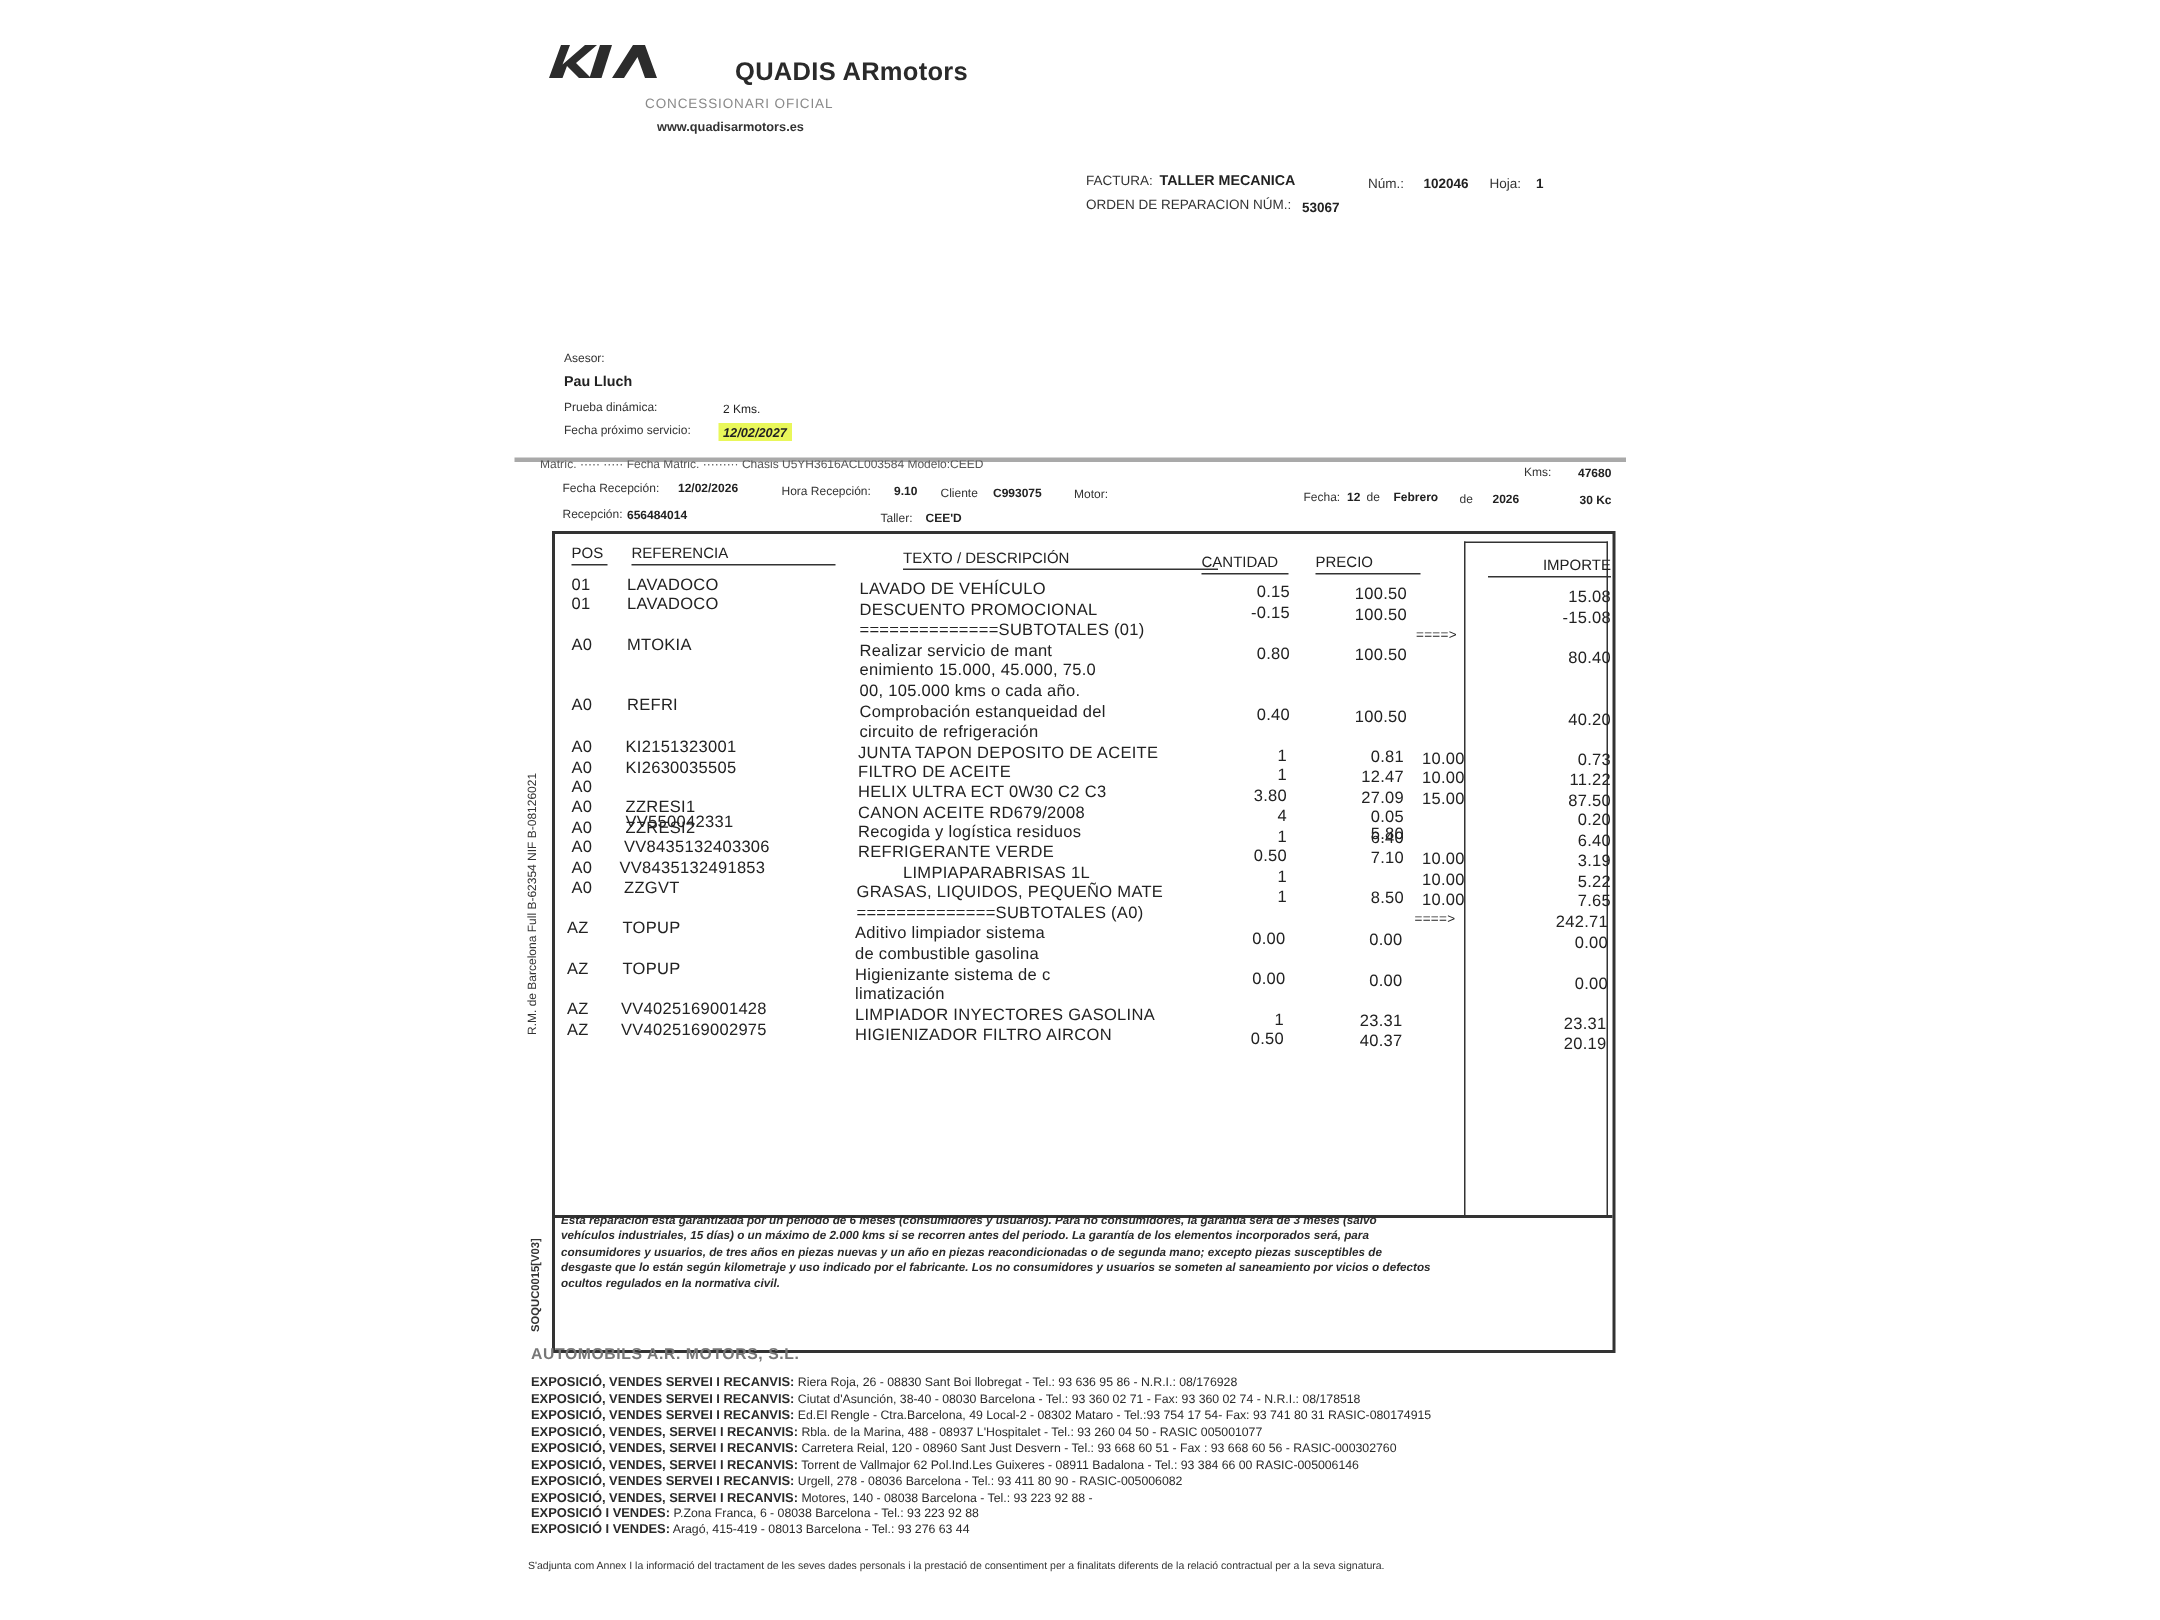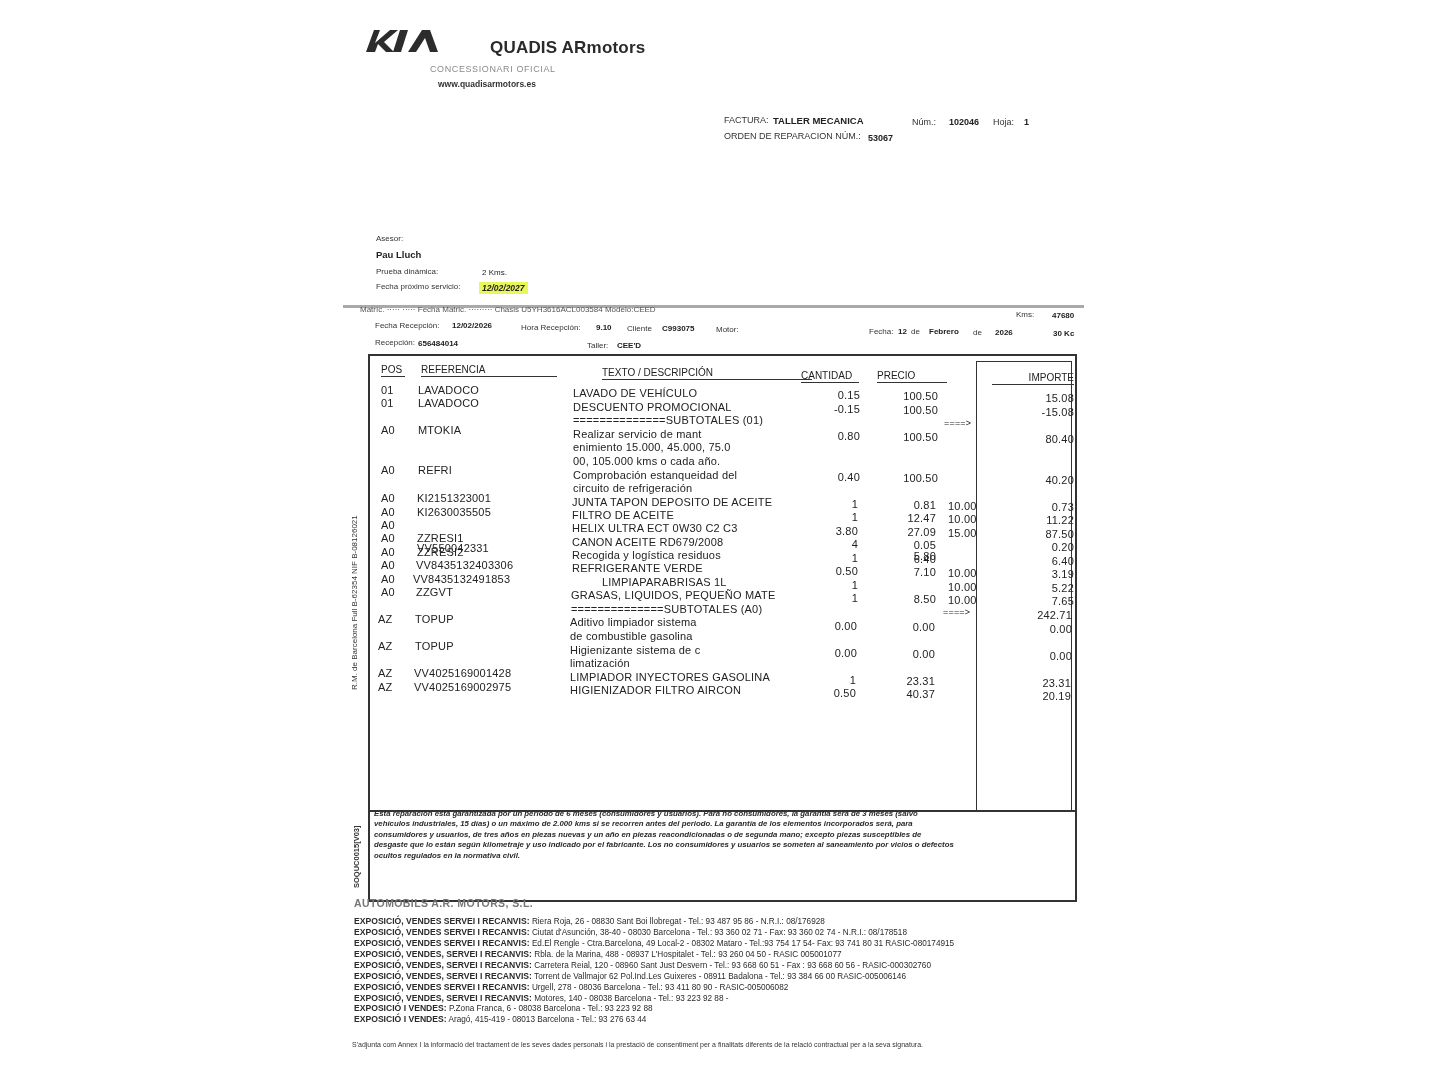--- a/index.html
+++ b/index.html
@@ -236,21 +236,21 @@
   <div class="abs row" style="left:570px;top:684px;">HIGIENIZADOR FILTRO AIRCON</div>
   <div class="abs row num" style="left:800px;top:687px;width:56px;">0.50</div>
   <div class="abs row num" style="left:880px;top:688px;width:55px;">40.37</div>
   <div class="abs row num" style="left:1000px;top:690px;width:71px;">20.19</div>
 </div>
 
 <div class="abs legal">Esta reparación está garantizada por un periodo de 6 meses (consumidores y usuarios). Para no consumidores, la garantía será de 3 meses (salvo vehículos industriales, 15 días) o un máximo de 2.000 kms si se recorren antes del periodo. La garantía de los elementos incorporados será, para consumidores y usuarios, de tres años en piezas nuevas y un año en piezas reacondicionadas o de segunda mano; excepto piezas susceptibles de desgaste que lo están según kilometraje y uso indicado por el fabricante. Los no consumidores y usuarios se someten al saneamiento por vicios o defectos ocultos regulados en la normativa civil.</div>
 
 <div class="abs company">AUTOMOBILS A.R. MOTORS, S.L.</div>
 <div>
-  <div class="abs addr" style="top:916px;"><b>EXPOSICIÓ, VENDES SERVEI I RECANVIS:</b> <span>Riera Roja, 26 - 08830 Sant Boi llobregat - Tel.: 93 487 95 86 - N.R.I.: 08/176928</span></div>
+  <div class="abs addr" style="top:916px;"><b>EXPOSICIÓ, VENDES SERVEI I RECANVIS:</b> <span>Riera Roja, 26 - 08830 Sant Boi llobregat - Tel.: 93 636 95 86 - N.R.I.: 08/176928</span></div>
   <div class="abs addr" style="top:927px;"><b>EXPOSICIÓ, VENDES SERVEI I RECANVIS:</b> <span>Ciutat d'Asunción, 38-40 - 08030 Barcelona - Tel.: 93 360 02 71 - Fax: 93 360 02 74 - N.R.I.: 08/178518</span></div>
   <div class="abs addr" style="top:938px;"><b>EXPOSICIÓ, VENDES SERVEI I RECANVIS:</b> <span>Ed.El Rengle - Ctra.Barcelona, 49 Local-2 - 08302 Mataro - Tel.:93 754 17 54- Fax: 93 741 80 31 RASIC-080174915</span></div>
   <div class="abs addr" style="top:949px;"><b>EXPOSICIÓ, VENDES, SERVEI I RECANVIS:</b> <span>Rbla. de la Marina, 488 - 08937 L'Hospitalet - Tel.: 93 260 04 50 - RASIC 005001077</span></div>
   <div class="abs addr" style="top:960px;"><b>EXPOSICIÓ, VENDES, SERVEI I RECANVIS:</b> <span>Carretera Reial, 120 - 08960 Sant Just Desvern - Tel.: 93 668 60 51 - Fax : 93 668 60 56 - RASIC-000302760</span></div>
   <div class="abs addr" style="top:971px;"><b>EXPOSICIÓ, VENDES, SERVEI I RECANVIS:</b> <span>Torrent de Vallmajor 62 Pol.Ind.Les Guixeres - 08911 Badalona - Tel.: 93 384 66 00 RASIC-005006146</span></div>
   <div class="abs addr" style="top:982px;"><b>EXPOSICIÓ, VENDES SERVEI I RECANVIS:</b> <span>Urgell, 278 - 08036 Barcelona - Tel.: 93 411 80 90 - RASIC-005006082</span></div>
   <div class="abs addr" style="top:993px;"><b>EXPOSICIÓ, VENDES, SERVEI I RECANVIS:</b> <span>Motores, 140 - 08038 Barcelona - Tel.: 93 223 92 88 -</span></div>
   <div class="abs addr" style="top:1003px;"><b>EXPOSICIÓ I VENDES:</b> <span>P.Zona Franca, 6 - 08038 Barcelona - Tel.: 93 223 92 88</span></div>
   <div class="abs addr" style="top:1014px;"><b>EXPOSICIÓ I VENDES:</b> <span>Aragó, 415-419 - 08013 Barcelona - Tel.: 93 276 63 44</span></div>
 </div>

